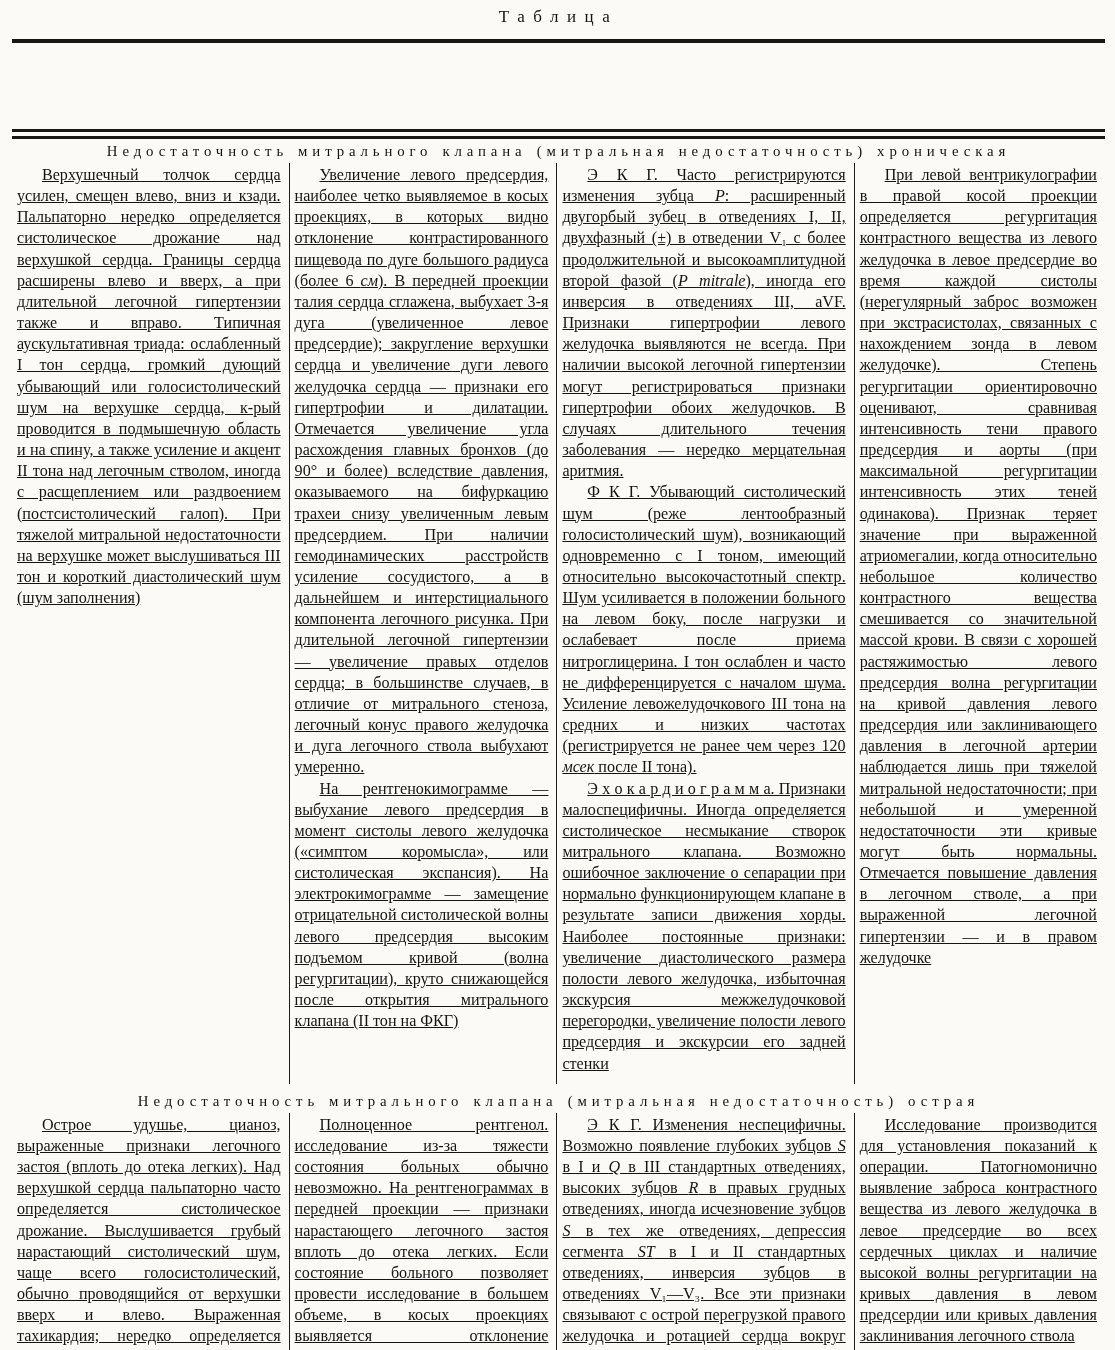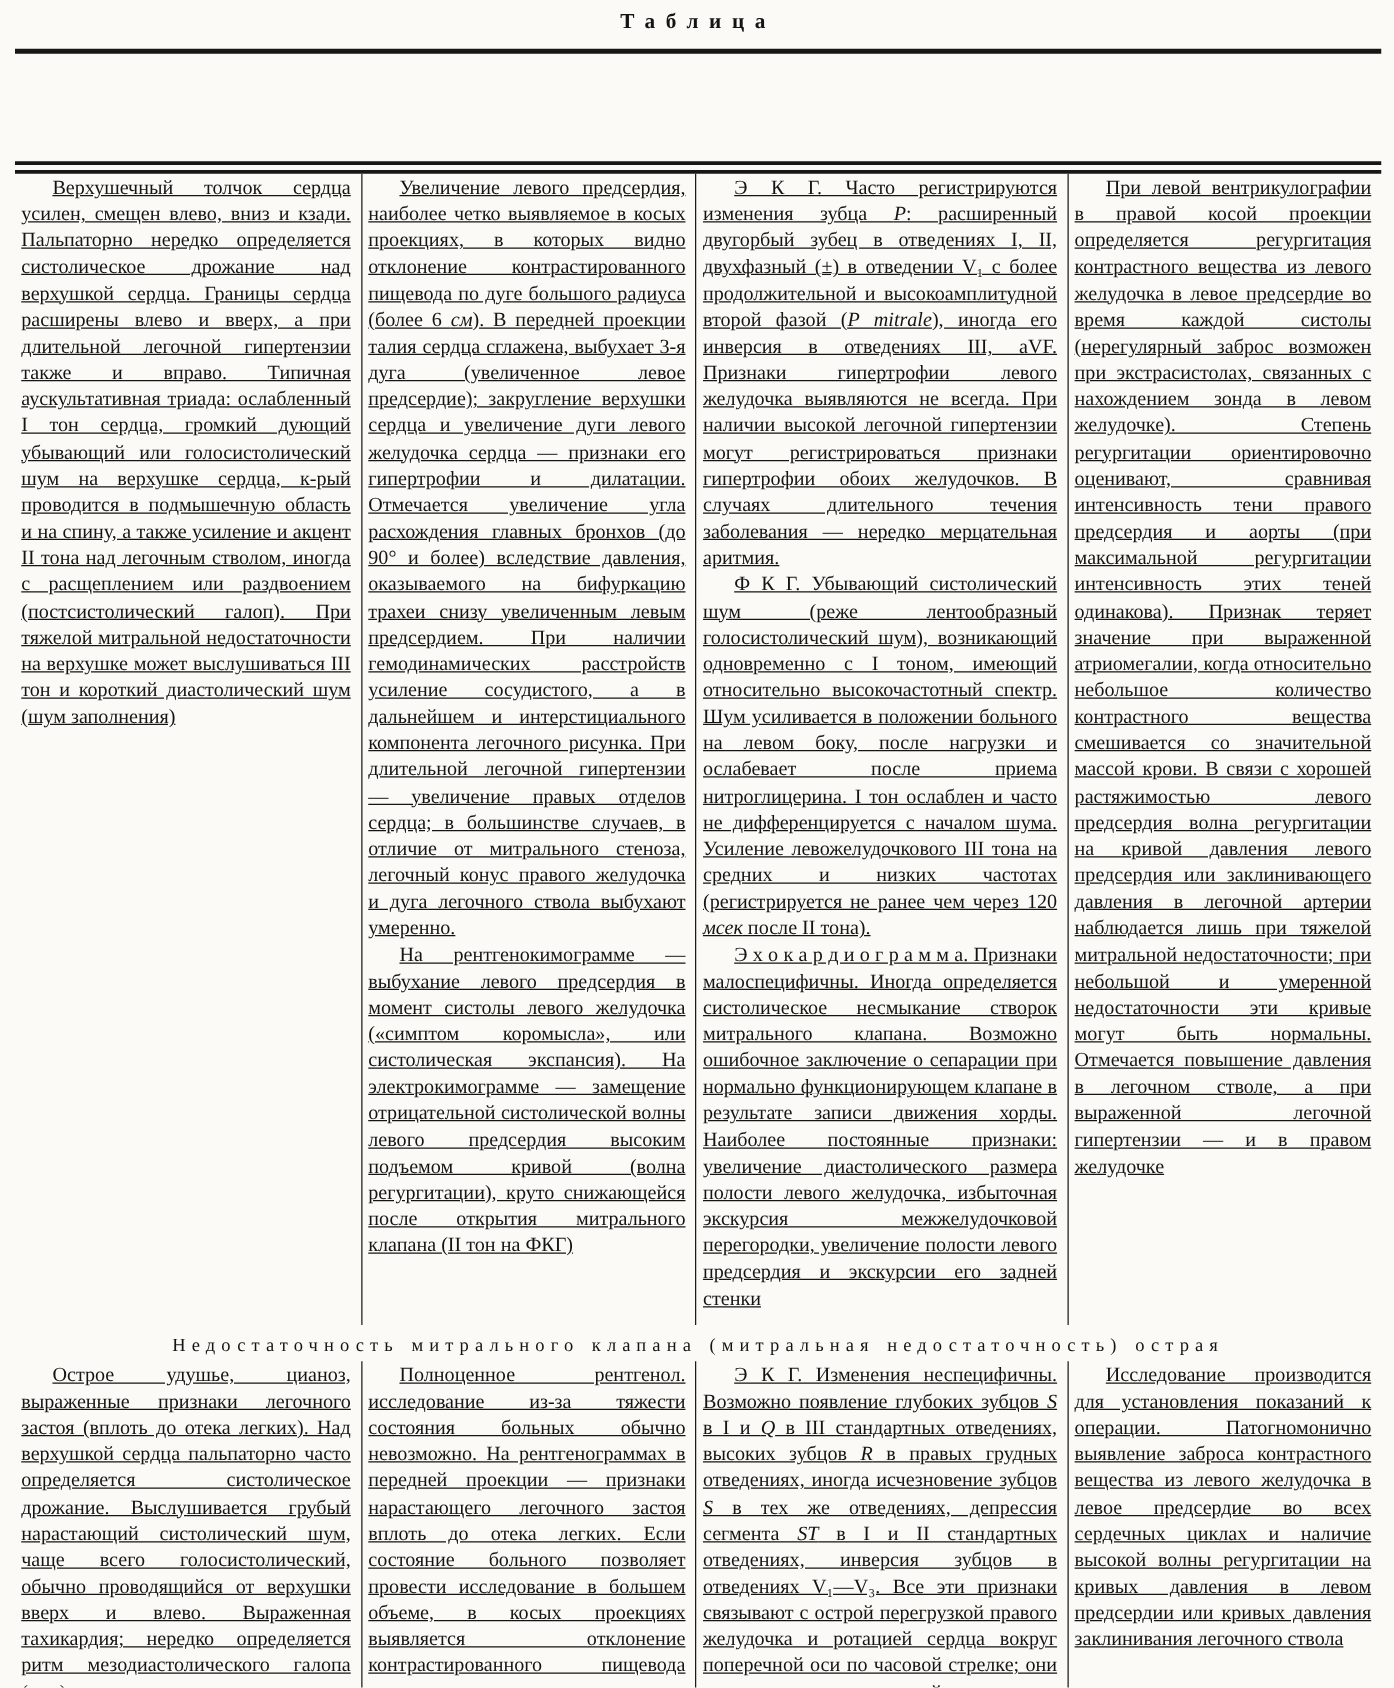--- a/index.html
+++ b/index.html
@@ -6,21 +6,21 @@
     margin: 0; padding: 0;
     width: 1115px; height: 1350px;
     overflow: hidden;
     background: #fbfaf6;
     color: #151413;
     font-family: "Liberation Serif", "DejaVu Serif", serif;
   }
   .page { padding: 5px 10px 0 12px; }
 
   .tbl-label {
-    text-align: center; font-weight: bold;
+    text-align: center; font-weight: normal;
     font-size: 17px; letter-spacing: 0.5em;
     margin-top: 2px;
   }
   .main-title {
     text-align: center; font-weight: bold;
     font-size: 17px; line-height: 1.25;
     margin-top: 7px; word-spacing: 0.55em;
   }
   .main-title .line2 { word-spacing: 0.25em; }
 
@@ -87,20 +87,21 @@
 
 
   <div class="rule-top"></div>
 
   <div class="thead">
   </div>
 
   <div class="rule-double"></div>
 
 
+  <div class="subsection-title">Недостаточность митрального клапана (митральная недостаточность) хроническая</div>
 
   <div class="trow chronic">
     <div class="td">
       <p>Верхушечный толчок сердца усилен, смещен влево, вниз и кзади. Пальпаторно нередко определяется систолическое дрожание над верхушкой сердца. Границы сердца расширены влево и вверх, а при длительной легочной гипертензии также и вправо. Типичная аускультативная триада: ослабленный I тон сердца, громкий дующий убывающий или голосистолический шум на верхушке сердца, к-рый проводится в подмышечную область и на спину, а также усиление и акцент II тона над легочным стволом, иногда с расщеплением или раздвоением (постсистолический галоп). При тяжелой митральной недостаточности на верхушке может выслушиваться III тон и короткий диастолический шум (шум заполнения)</p>
     </div>
     <div class="td">
       <p>Увеличение левого предсердия, наиболее четко выявляемое в косых проекциях, в которых видно отклонение контрастированного пищевода по дуге большого радиуса (более 6 <i>см</i>). В передней проекции талия сердца сглажена, выбухает 3-я дуга (увеличенное левое предсердие); закругление верхушки сердца и увеличение дуги левого желудочка сердца — признаки его гипертрофии и дилатации. Отмечается увеличение угла расхождения главных бронхов (до 90° и более) вследствие давления, оказываемого на бифуркацию трахеи снизу увеличенным левым предсердием. При наличии гемодинамических расстройств усиление сосудистого, а в дальнейшем и интерстициального компонента легочного рисунка. При длительной легочной гипертензии — увеличение правых отделов сердца; в большинстве случаев, в отличие от митрального стеноза, легочный конус правого желудочка и дуга легочного ствола выбухают умеренно.</p>
       <p>На рентгенокимограмме — выбухание левого предсердия в момент систолы левого желудочка («симптом коромысла», или систолическая экспансия). На электрокимограмме — замещение отрицательной систолической волны левого предсердия высоким подъемом кривой (волна регургитации), круто снижающейся после открытия митрального клапана (II тон на ФКГ)</p>
     </div>
     <div class="td">

